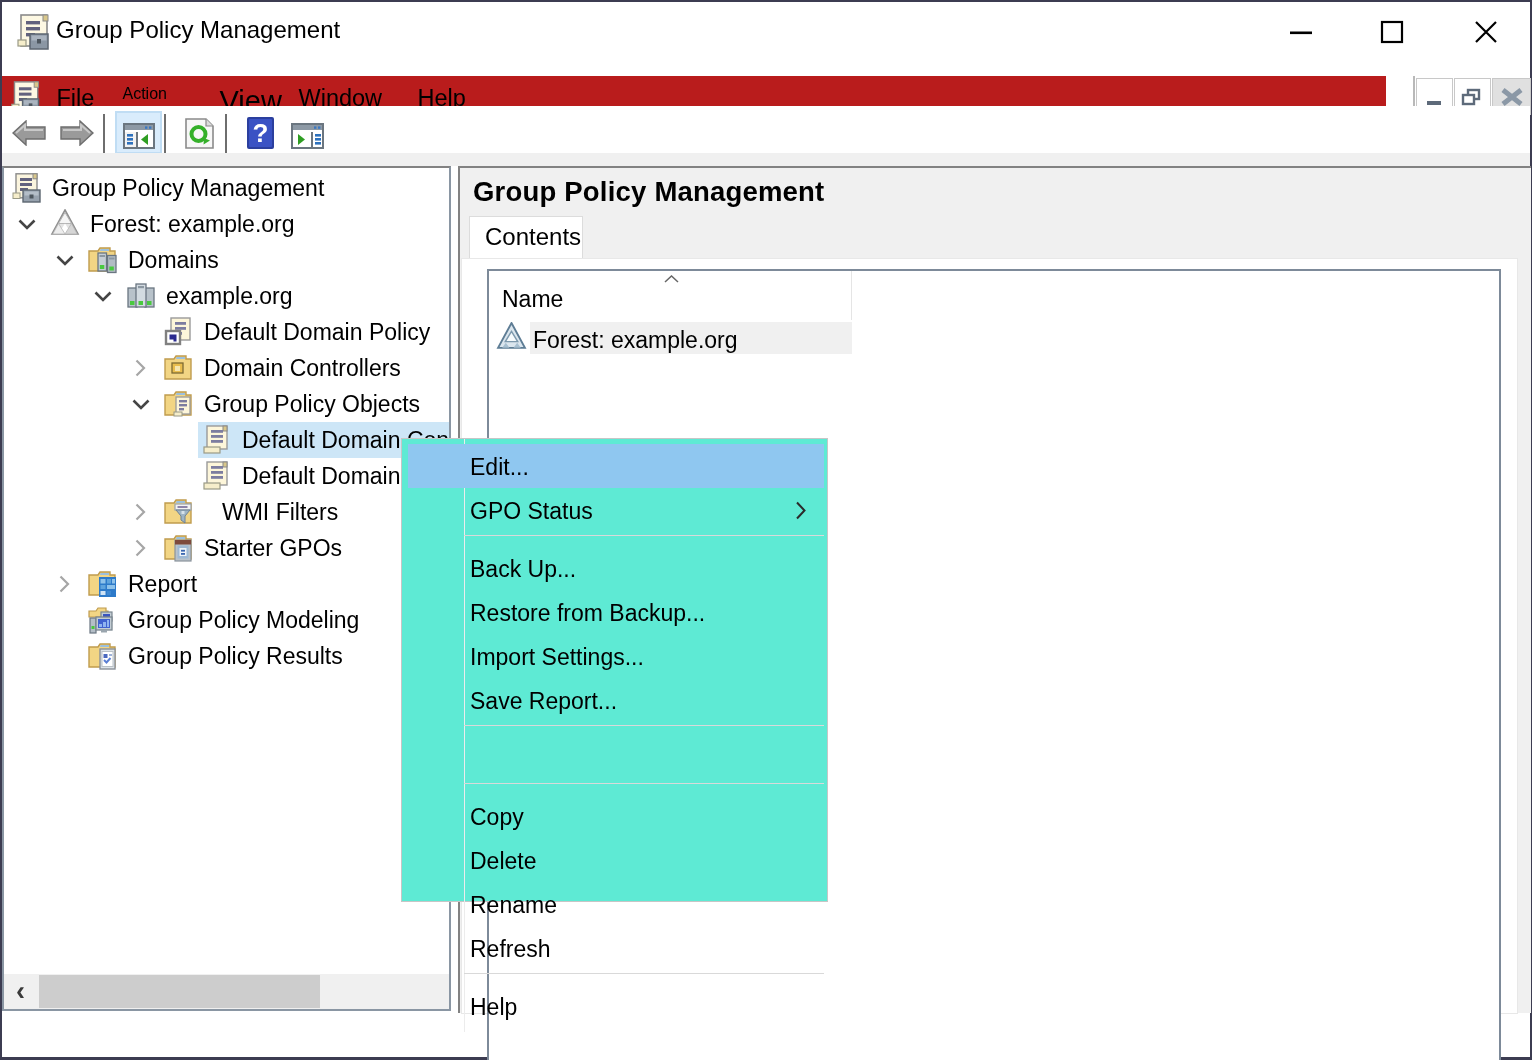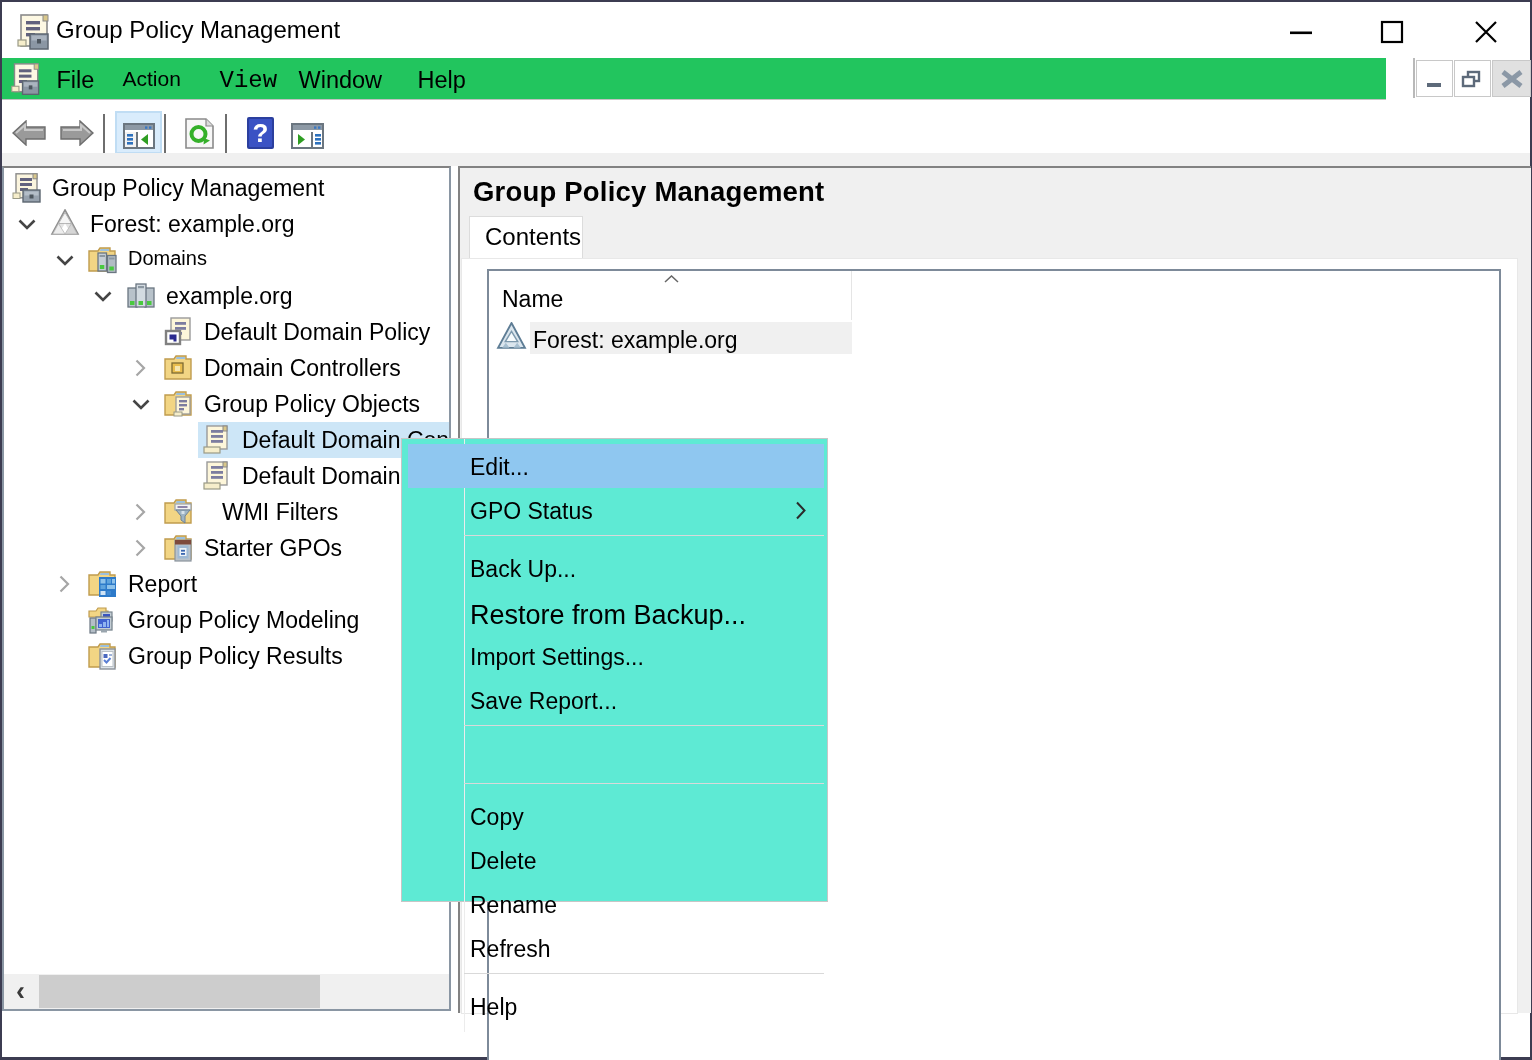--- a/index.html
+++ b/index.html
@@ -30,35 +30,35 @@
   </svg>
   <div class="abs txt" style="left:54px;top:14px;font-size:24px;">Group Policy Management</div>
 
   <svg class="abs" style="left:1277px;top:10px;" width="240" height="42" viewBox="0 0 240 42">
     <rect x="11" y="19.5" width="22" height="2.6" fill="#000"></rect>
     <rect x="103" y="10" width="20" height="20" fill="none" stroke="#000" stroke-width="2.2"></rect>
     <path d="M 197 10 L 217 30 M 217 10 L 197 30" stroke="#000" stroke-width="2.2"></path>
   </svg>
 </div>
 
-<div class="abs" style="left:0;top:56px;width:1384px;height:42px;background:#22c55e;border-bottom:1.5px solid #c2c2c2;box-sizing:border-box;">
+<div class="abs" style="left:0;top:74px;width:1384px;height:42px;background:#b91c1c;border-bottom:1.5px solid #c2c2c2;box-sizing:border-box;">
   <svg class="abs" style="left:8px;top:5px;" width="34" height="34" viewBox="0 0 36 38">
     <rect x="4" y="1" width="26" height="31" fill="#fdf8e3" stroke="#8a8a8a" stroke-width="1.6"></rect>
     <rect x="1" y="26" width="8" height="6" fill="#f6eecb" stroke="#9a9a86" stroke-width="1.2"></rect>
     <rect x="26" y="1" width="5" height="6" fill="#d9c78a" stroke="#8a8a8a" stroke-width="1"></rect>
     <rect x="9" y="7" width="14" height="3.4" fill="#62627e"></rect>
     <rect x="9" y="13" width="14" height="3.4" fill="#62627e"></rect>
     <rect x="9" y="19" width="9" height="3.4" fill="#62627e"></rect>
     <rect x="13" y="20" width="18" height="15" fill="#8b97a4" stroke="#5c6670" stroke-width="1.5"></rect>
     <rect x="14.5" y="21.5" width="15" height="5" fill="#aab4bf"></rect>
     <rect x="20" y="25" width="4" height="4.5" fill="#4d565e"></rect>
   </svg>
   <div class="abs txt" style="left:54.5px;top:8.5px;font-size:23.5px;">File</div>
-  <div class="abs txt" style="left:120.5px;top:8.5px;font-size:21px;">Action</div>
-  <div class="abs txt" style="left:217.5px;top:8.5px;font-size:24px;font-family:Liberation Mono, monospace;">View</div>
+  <div class="abs txt" style="left:120.5px;top:8.5px;font-size:16px;">Action</div>
+  <div class="abs txt" style="left:217.5px;top:8.5px;font-size:29px;">View</div>
   <div class="abs txt" style="left:296.5px;top:8.5px;font-size:23.5px;">Window</div>
   <div class="abs txt" style="left:415.5px;top:8.5px;font-size:23.5px;">Help</div>
 
   <div class="abs" style="left:1411px;top:0;width:2px;height:40px;background:#b9b9b9;"></div>
   <div class="abs" style="left:1414px;top:2px;width:37px;height:37px;background:#fff;border:1px solid #c8c8c8;box-sizing:border-box;"></div>
   <div class="abs" style="left:1452px;top:2px;width:37px;height:37px;background:#fff;border:1px solid #c8c8c8;box-sizing:border-box;"></div>
   <div class="abs" style="left:1490px;top:2px;width:39px;height:37px;background:#e0e0e0;border:1px solid #c8c8c8;box-sizing:border-box;"></div>
   <svg class="abs" style="left:1414px;top:2px;" width="115" height="37" viewBox="0 0 115 37">
     <rect x="11" y="23" width="14" height="4" fill="#5d6a7a"></rect>
     <rect x="52" y="12" width="11" height="9" fill="none" stroke="#5d6a7a" stroke-width="2.4"></rect>
@@ -160,21 +160,21 @@
     <path d="M 1 6 L 10 6 L 12 3 L 22 3 L 22 6 L 27 6 L 27 26 L 1 26 Z" fill="#f2d584" stroke="#c09c4e" stroke-width="1.4"></path>
     <path d="M 12.5 4 L 21 4 L 21 6 L 12 6 Z" fill="#9cc0dd"></path>
 
       <rect x="10" y="8" width="8.5" height="18" fill="#c6cfd6" stroke="#6a7681" stroke-width="1.3"></rect>
       <rect x="19.5" y="10.5" width="8.5" height="17" fill="#b2bcc4" stroke="#6a7681" stroke-width="1.3"></rect>
       <rect x="11.5" y="10" width="5.5" height="2" fill="#8b97a1"></rect>
       <rect x="21" y="12.5" width="5.5" height="2" fill="#8b97a1"></rect>
       <rect x="11.8" y="20" width="4.5" height="4" fill="#49c93f"></rect>
       <rect x="21.3" y="21.5" width="4.5" height="4" fill="#49c93f"></rect>
       </svg>
-      <div class="abs txt" style="left:124px;top:78.5px;font-size:20px;">Domains</div>
+      <div class="abs txt" style="left:124px;top:78.5px;font-size:23px;">Domains</div>
       <svg class="abs" style="left:90px;top:122.5px;" width="18" height="11" viewBox="0 0 18 11">
       <path d="M 1.5 1.5 L 9 9 L 16.5 1.5" fill="none" stroke="#454545" stroke-width="2.6"></path>
       </svg>
       <svg class="abs" style="left:122px;top:112.5px;" width="30" height="30" viewBox="0 0 30 30">
       <rect x="2" y="7" width="9" height="19" fill="#b8c2ca" stroke="#6a7681" stroke-width="1.3"></rect>
       <rect x="19" y="7" width="9" height="19" fill="#b8c2ca" stroke="#6a7681" stroke-width="1.3"></rect>
       <rect x="10" y="3" width="10" height="23" fill="#d3dbe1" stroke="#6a7681" stroke-width="1.3"></rect>
       <rect x="12" y="5" width="6" height="2.2" fill="#8b97a1"></rect>
       <rect x="4" y="20" width="4.5" height="4" fill="#49c93f"></rect>
       <rect x="12.5" y="20" width="4.5" height="4" fill="#49c93f"></rect>
@@ -341,21 +341,21 @@
 <div id="menu" class="abs" style="left:398.5px;top:435.5px;width:427.5px;height:464px;background:#5eead4;border:1.5px solid #c6c6c6;box-sizing:border-box;">
   <div class="abs" style="left:62px;top:0;width:1px;height:593px;background:#ececec;"></div>
 <div class="abs" style="left:6.5px;top:5px;width:416px;height:44px;background:#8fc7f0;"></div>
       <div class="abs txt" style="left:68.5px;top:15.5px;font-size:23px;">Edit...</div>
       <div class="abs txt" style="left:68.5px;top:59.5px;font-size:23px;">GPO Status</div>
       <svg class="abs" style="left:393.5px;top:62px;" width="12" height="19" viewBox="0 0 11 19">
         <path d="M 1.5 1.5 L 9 9.5 L 1.5 17.5" fill="none" stroke="#2b2b2b" stroke-width="2"></path>
       </svg>
       <div class="abs" style="left:62px;top:96px;width:360px;height:1.5px;background:#d9d9d9;"></div>
       <div class="abs txt" style="left:68.5px;top:117.5px;font-size:23px;">Back Up...</div>
-      <div class="abs txt" style="left:68.5px;top:161.5px;font-size:27px;">Restore from Backup...</div>
+      <div class="abs txt" style="left:68.5px;top:161.5px;font-size:23px;">Restore from Backup...</div>
       <div class="abs txt" style="left:68.5px;top:205.5px;font-size:23px;">Import Settings...</div>
       <div class="abs txt" style="left:68.5px;top:249.5px;font-size:23px;">Save Report...</div>
       <div class="abs" style="left:62px;top:286px;width:360px;height:1.5px;background:#d9d9d9;"></div>
       <div class="abs" style="left:62px;top:344px;width:360px;height:1.5px;background:#d9d9d9;"></div>
       <div class="abs txt" style="left:68.5px;top:365.5px;font-size:23px;">Copy</div>
       <div class="abs txt" style="left:68.5px;top:409.5px;font-size:23px;">Delete</div>
       <div class="abs txt" style="left:68.5px;top:453.5px;font-size:23px;">Rename</div>
       <div class="abs txt" style="left:68.5px;top:497.5px;font-size:23px;">Refresh</div>
       <div class="abs" style="left:62px;top:534px;width:360px;height:1.5px;background:#d9d9d9;"></div>
       <div class="abs txt" style="left:68.5px;top:555.5px;font-size:23px;">Help</div>

